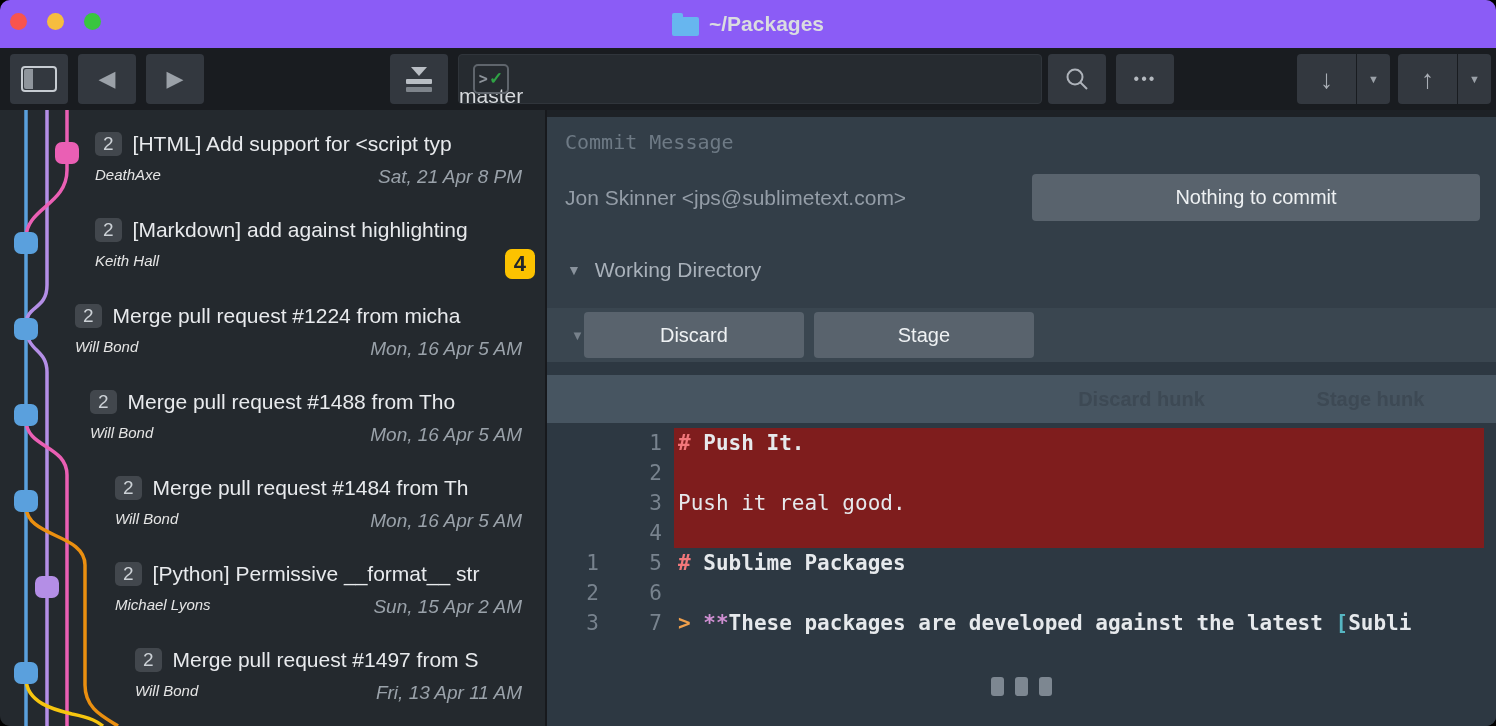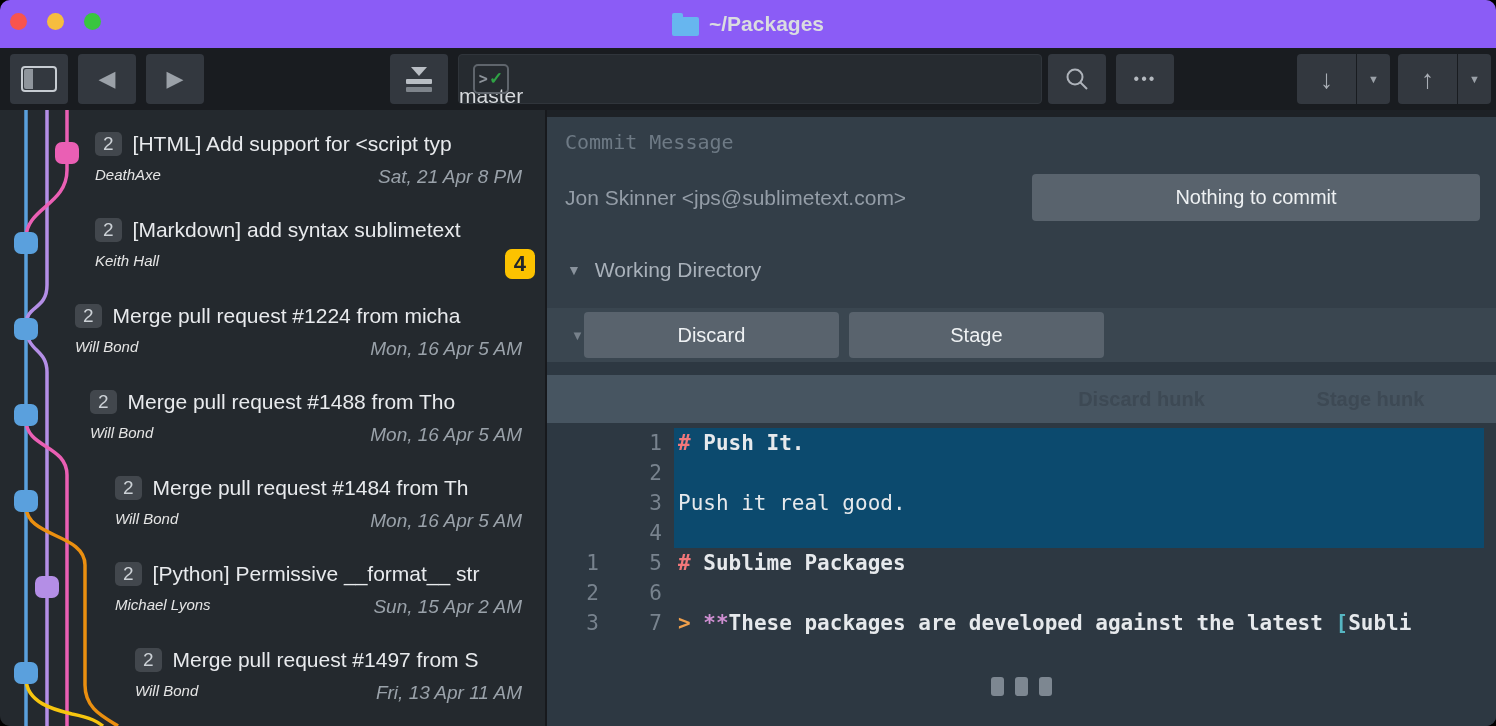--- a/index.html
+++ b/index.html
@@ -61,33 +61,33 @@
   .author-line{position:absolute;left:18px;top:76px;font-size:21px;color:#949da7;}
   .btn{background:#59636d;border-radius:4px;color:#eef1f3;font-size:20px;display:flex;align-items:center;justify-content:center;}
   .nothing-btn{position:absolute;right:16px;top:64px;width:448px;height:47px;}
   .section-header{position:absolute;left:20px;top:148px;display:flex;align-items:center;gap:14px;}
   .sec-arrow{color:#8a939d;font-size:14px;}
   .sec-label{color:#a9b1ba;font-size:21px;}
   .file-row{position:absolute;left:0;top:198px;width:100%;height:54px;background:#3a4650;display:flex;align-items:center;}
   .file-arrow{color:#77818b;font-size:13px;margin-left:24px;}
   .file-name{color:#e4e7ea;font-size:21px;font-weight:700;margin-left:14px;flex:1;}
   .file-btns{display:flex;gap:10px;margin-right:16px;}
-  .file-btns .btn{width:255px;height:46px;}
+  .file-btns .btn{width:220px;height:46px;}
   .hunk-gap{position:absolute;left:0;top:252px;width:100%;height:13px;background:#2d3842;}
   .hunk-header{position:absolute;left:0;top:265px;width:100%;height:48px;background:#475561;display:flex;align-items:center;justify-content:flex-end;}
   .hunk-btn{width:219px;text-align:center;color:#3d4954;font-size:20px;font-weight:700;}
   .hunk-btn.first{margin-right:10px;}
   .hunk-header .pad{width:16px;flex:0 0 auto;}
   .code-area{position:absolute;left:0;top:313px;right:0;bottom:0;background:#2d3842;padding-top:5px;font-family:"DejaVu Sans Mono",monospace;}
   .code-line{display:flex;height:30px;line-height:30px;font-size:21px;}
   .gut{color:#78838e;text-align:right;flex:0 0 auto;}
   .gut.old{width:52px;}
   .gut.new{width:63px;}
   .code-text{flex:1;margin-left:12px;margin-right:12px;padding-left:4px;white-space:pre;overflow:hidden;font-weight:700;color:#e6e9ec;}
-  .code-text.added{background:#0c4a6e;}
+  .code-text.added{background:#7f1d1d;}
   .tk-red{color:#f2777a;}
   .tk-orange{color:#f0a04c;}
   .tk-purple{color:#cf8fd2;}
   .tk-cyan{color:#56b6c2;}
   .tk-plain{font-weight:400;}
   .dots{position:absolute;left:0;right:0;bottom:30px;display:flex;justify-content:center;gap:11px;}
   .dot{width:13px;height:19px;border-radius:3px;background:#7d8791;}
 </style>
 </head>
 <body>
@@ -181,21 +181,21 @@
     </div>
     <div class="commit-meta-line">
       <span class="commit-author">DeathAxe</span>
       <span class="commit-date">Sat, 21 Apr 8 PM</span>
       
     </div>
   </div>
         <div class="commit-row" style="top: 104px; padding-left: 95px;">
     <div class="commit-title-line">
       <span class="count-badge">2</span>
-      <span class="commit-title">[Markdown] add syntax sublimetext</span>
+      <span class="commit-title">[Markdown] add against highlighting</span>
     </div>
     <div class="commit-meta-line">
       <span class="commit-author">Keith Hall</span>
       <span class="commit-date"></span>
       <span class="branch-count-badge">4</span>
     </div>
   </div>
         <div class="commit-row" style="top: 190px; padding-left: 75px;">
     <div class="commit-title-line">
       <span class="count-badge">2</span>

